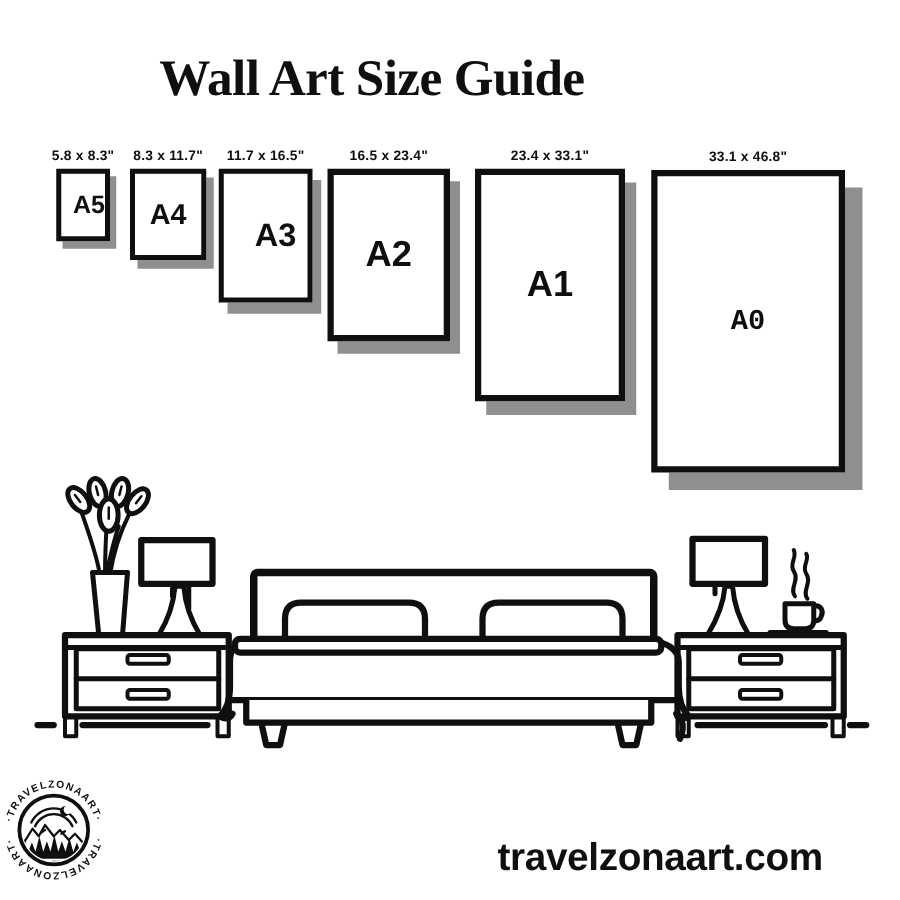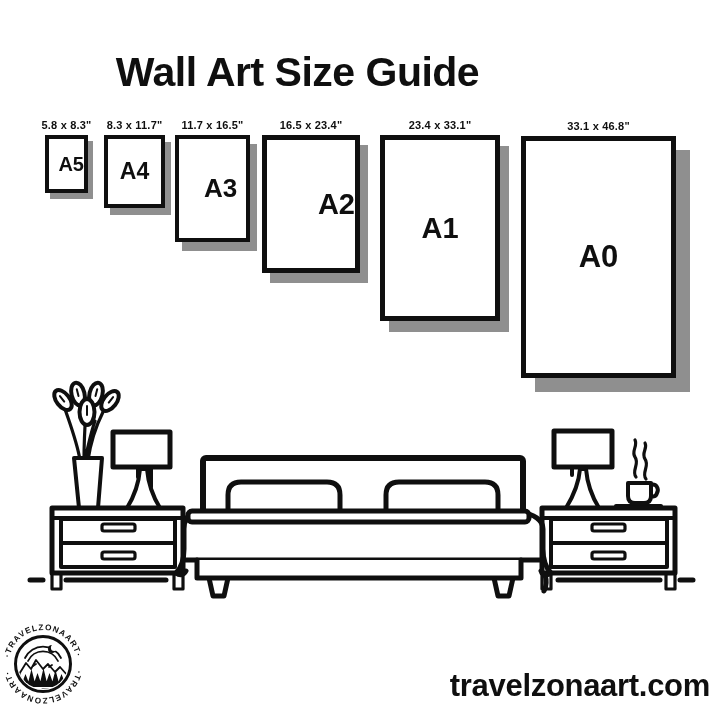--- a/index.html
+++ b/index.html
@@ -3,62 +3,62 @@
 <meta charset="utf-8">
 <style>
   :root{ --ink:#0f0f0f; --paper:#ffffff; --shadow:#8f8f8f; }
   html,body{margin:0;padding:0;}
   body{
     width:720px;height:720px;position:relative;overflow:hidden;
     background:var(--paper);
     font-family:"Liberation Sans",sans-serif;color:var(--ink);
   }
   .title{
-    position:absolute;top:25px;left:0;width:595px;text-align:center;
-    font-size:41px;font-weight:800;letter-spacing:-0.5px;line-height:1;
+    position:absolute;top:15px;left:0;width:595px;text-align:center;
+    font-size:41px;font-weight:800;letter-spacing:-0.5px;line-height:1;font-family:Liberation Serif, serif;
   }
   .size{position:absolute;}
   .dims{
     position:absolute;left:50%;transform:translateX(-50%);
     bottom:calc(100% + 4px);white-space:nowrap;
     font-size:11px;font-weight:700;letter-spacing:0.2px;
   }
   .paper{
     box-sizing:border-box;width:100%;height:100%;
     background:var(--paper);border:4px solid var(--ink);
     display:flex;align-items:center;justify-content:center;
     font-weight:700;
   }
   .a5{left:45px;top:135px;width:43px;height:58px;}
   .a5 .paper{font-size:20px;box-shadow:5px 6px 0 var(--shadow);justify-content:flex-end;}
   .a4{left:104px;top:135px;width:61px;height:73px;}
   .a4 .paper{font-size:23px;box-shadow:6px 7px 0 var(--shadow);text-align:right;}
   .a3{left:175px;top:135px;width:75px;height:107px;}
   .a3 .paper{font-size:26px;box-shadow:7px 9px 0 var(--shadow);padding-left:16px;}
   .a2{left:262px;top:135px;width:98px;height:138px;}
-  .a2 .paper{font-size:29px;border-width:5px;box-shadow:8px 10px 0 var(--shadow);justify-content:flex-end;}
+  .a2 .paper{font-size:29px;border-width:5px;box-shadow:8px 10px 0 var(--shadow);}
   .a1{left:380px;top:135px;width:120px;height:186px;}
   .a1 .paper{font-size:29px;border-width:5px;box-shadow:9px 11px 0 var(--shadow);}
   .a0{left:521px;top:136px;width:155px;height:242px;}
-  .a0 .paper{font-size:31px;border-width:5px;box-shadow:14px 14px 0 var(--shadow);}
+  .a0 .paper{font-size:23px;border-width:5px;box-shadow:14px 14px 0 var(--shadow);font-family:Liberation Mono, monospace;}
 
   .scene{position:absolute;left:0;top:0;width:720px;height:720px;}
   .ln{fill:none;stroke:var(--ink);stroke-width:5;stroke-linecap:round;stroke-linejoin:round;}
   .fillp{fill:var(--paper);}
   .w2{stroke-width:2;} .w3{stroke-width:3.2;} .w4{stroke-width:4;}
   .w5{stroke-width:5;} .w6{stroke-width:6;}
 
   .logo{position:absolute;left:0;top:616px;width:96px;height:96px;}
   .lg-ring{fill:none;stroke:var(--ink);stroke-width:3;}
   .lg-ln{fill:none;stroke:var(--ink);stroke-width:1.8;stroke-linecap:round;stroke-linejoin:round;}
   .lg-solid{fill:var(--ink);stroke:none;}
   .ring-text{font-family:"Liberation Sans",sans-serif;font-size:8.2px;font-weight:700;
     letter-spacing:1.1px;fill:var(--ink);}
   .website{
-    position:absolute;top:668px;left:398px;width:312px;text-align:right;
+    position:absolute;top:668px;left:398px;width:312px;text-align:left;
     font-size:31px;font-weight:800;letter-spacing:-0.3px;
   }
 </style>
 </head>
 <body>
 
 <h1 class="title">Wall Art Size Guide</h1>
 
 <div class="size a5">
   <div class="dims">5.8 x 8.3"</div>

